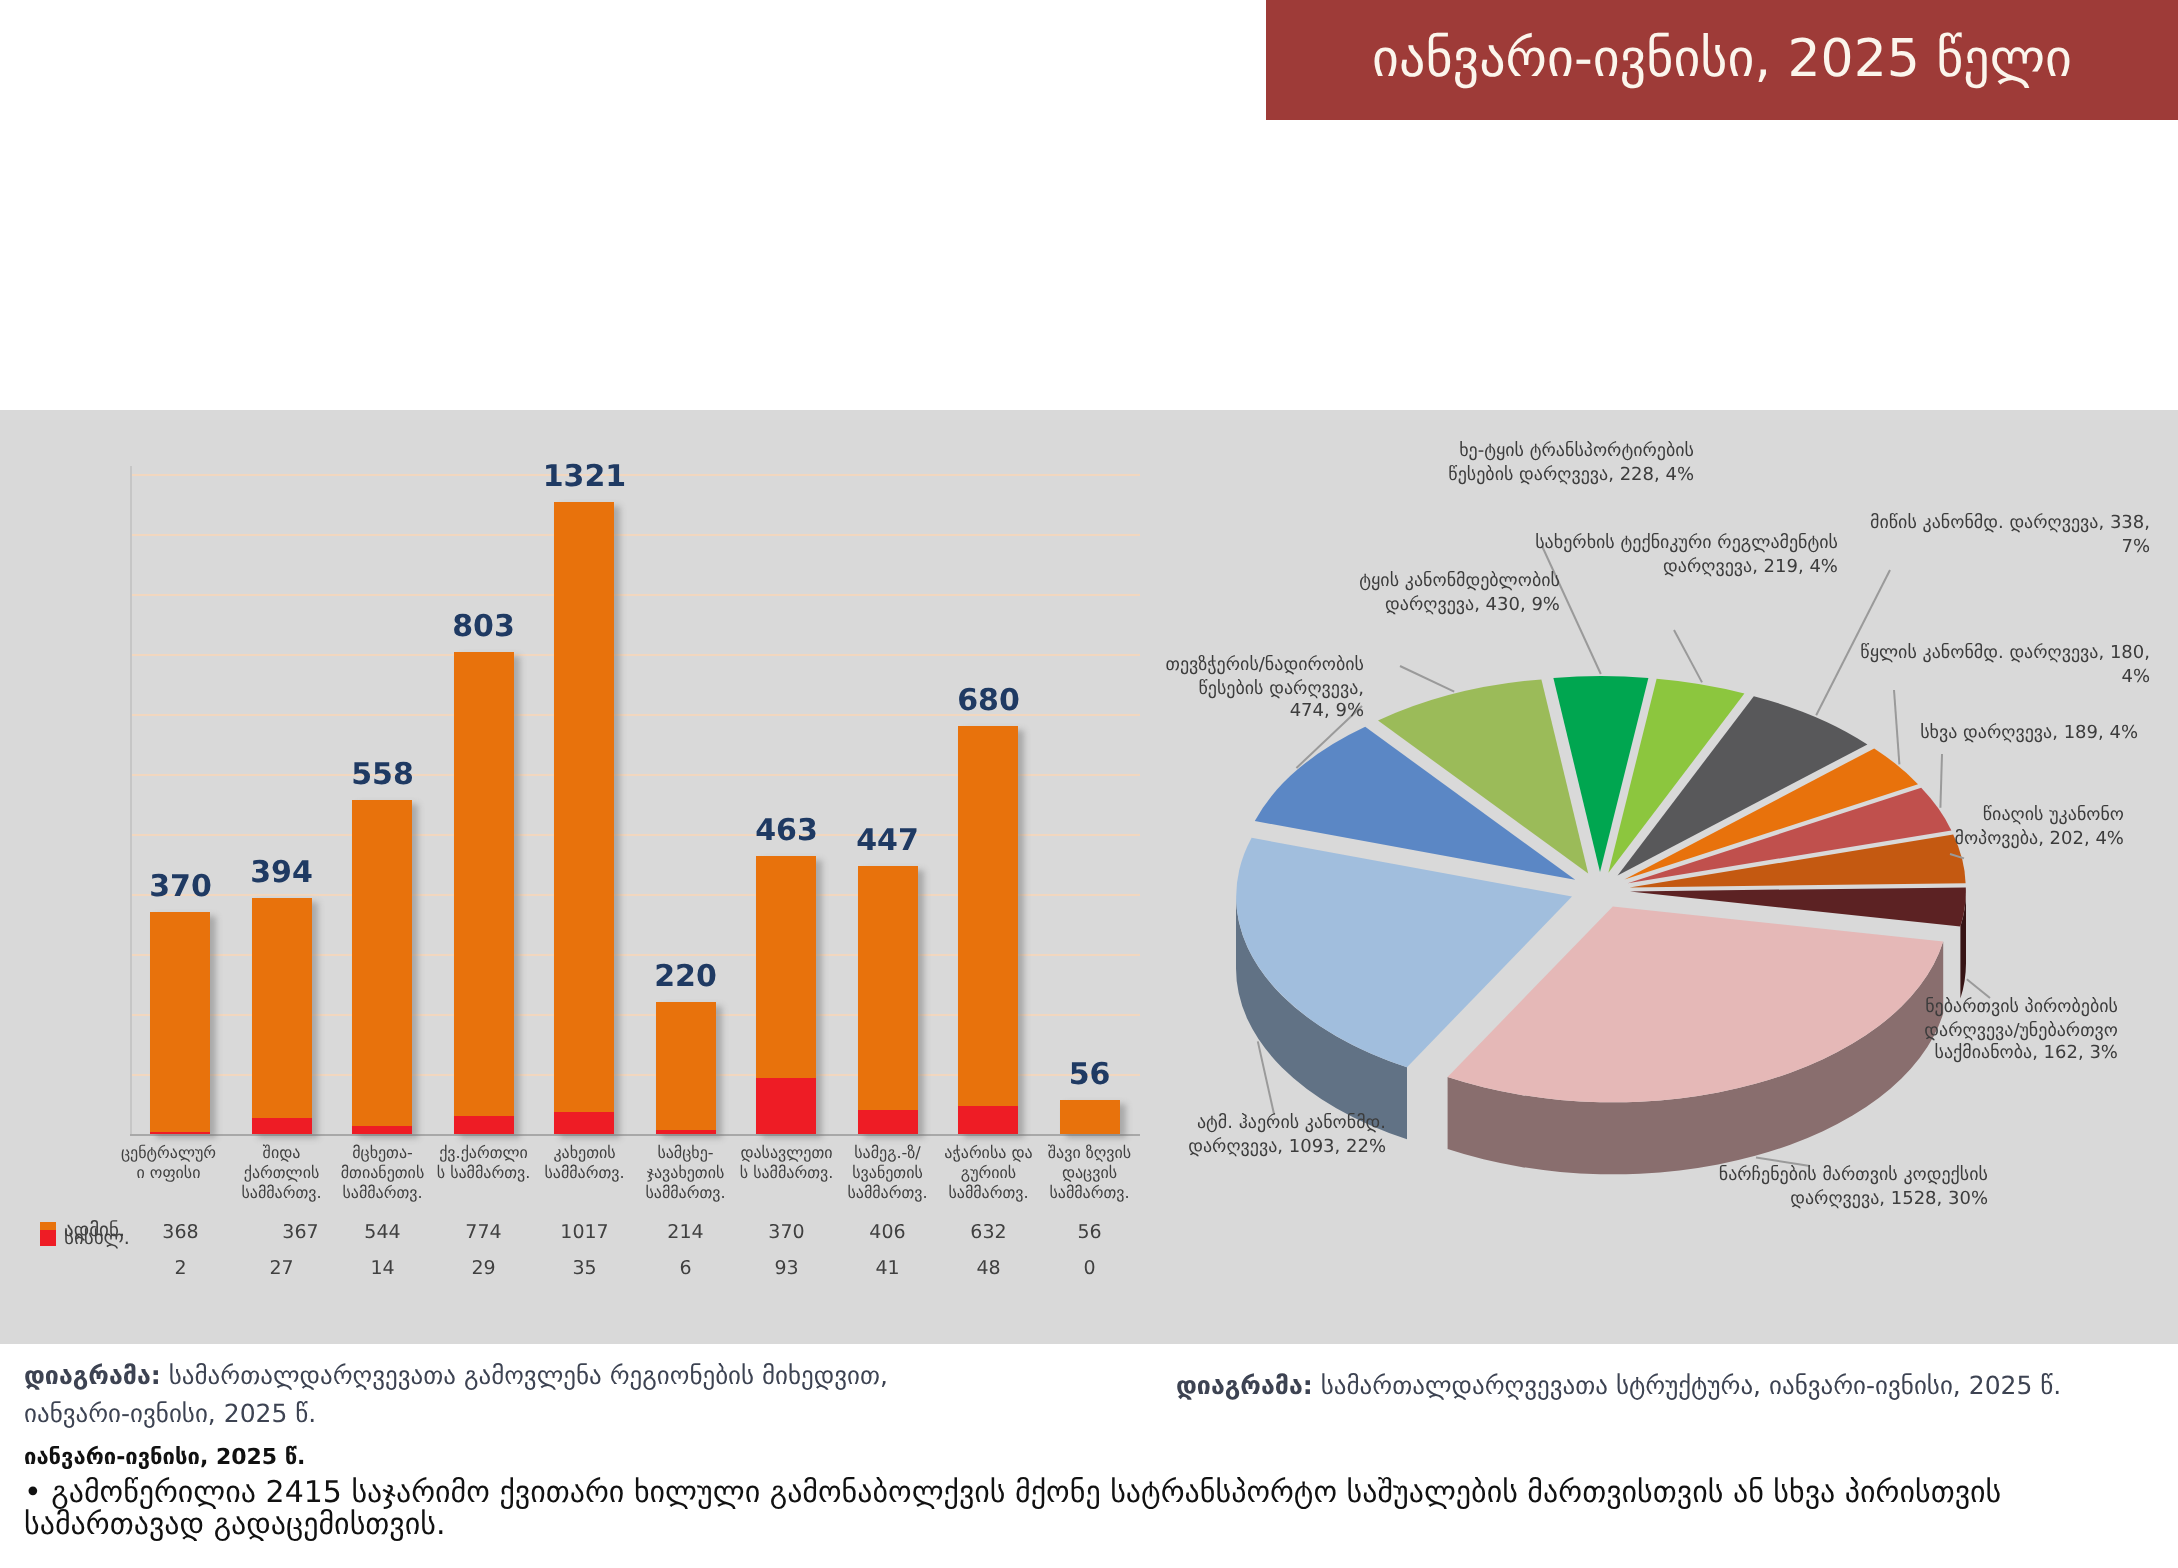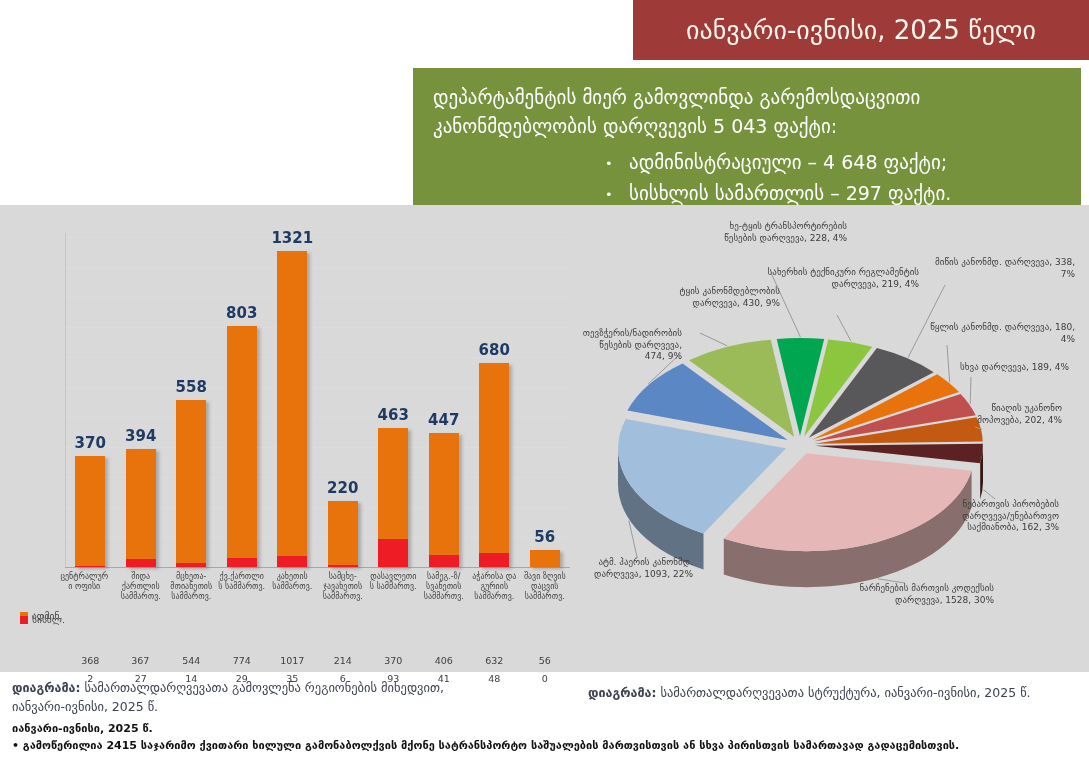--- a/index.html
+++ b/index.html
@@ -19,47 +19,40 @@
   .charts-band{position:absolute;left:0;top:205px;width:1089px;height:467px;background:var(--chart-bg,#d9d9d9);}
   #bar-chart{position:absolute;left:0;top:0;width:575px;height:467px;}
   #pie-chart{position:absolute;left:575px;top:0;width:514px;height:467px;}
   .gridline{position:absolute;height:1px;background:#f2d7bf;}
   .axis-v{position:absolute;width:1px;background:#c6c6c6;}
   .axis-base{position:absolute;height:1px;background:#a8a8a8;}
   .bar{position:absolute;box-shadow:3px 2px 3px rgba(110,110,110,.45);}
   .bar-red{position:absolute;left:0;bottom:0;width:100%;}
   .bar-value{position:absolute;font-weight:bold;font-size:15px;color:var(--value-navy,#1f3a63);text-align:center;}
   .bar-cat{position:absolute;font-size:8px;line-height:10px;color:#404040;text-align:center;overflow-wrap:break-word;}
-  .tbl-num{position:absolute;font-size:9.5px;color:#404040;text-align:center;margin-top:44px;}
+  .tbl-num{position:absolute;font-size:9.5px;color:#404040;text-align:center;}
   .legend-item{position:absolute;font-size:9.5px;color:#404040;white-space:nowrap;}
   .legend-swatch{display:inline-block;width:8px;height:8px;margin-right:4px;vertical-align:-1px;}
   .pie-label{position:absolute;font-size:9px;line-height:11.5px;color:#3c3c3c;text-align:right;}
   
   .footer-caption{position:absolute;font-size:12.5px;color:#3d4352;margin:0;}
   .footer-caption b{font-weight:bold;}
   .note-title{position:absolute;font-size:11px;font-weight:bold;color:#111;margin:0;}
-  .note-body{position:absolute;font-size:11px;font-weight:bold;color:#111;margin:0;line-height:16px;}
+  .note-body{position:absolute;font-size:15px;font-weight:normal;color:#111;margin:0;line-height:16px;}
 </style>
 </head>
 <body>
 
 <div class="page">
 
 
   <div class="red-banner">
     <span>იანვარი-ივნისი, 2025 წელი</span>
   </div>
 
-  <div class="green-box">
-    <p class="intro">დეპარტამენტის მიერ გამოვლინდა გარემოსდაცვითი კანონმდებლობის დარღვევის 5 043 ფაქტი:</p>
-    <ul>
-      <li>ადმინისტრაციული – 4  648 ფაქტი;</li>
-      <li>სისხლის სამართლის – 297  ფაქტი.</li>
-    </ul>
-  </div>
 
   <div class="charts-band">
     <div id="bar-chart">
         <div class="gridline" style="left: 65px; top: 332px; width: 505px;"></div>
         <div class="gridline" style="left: 65px; top: 302px; width: 505px;"></div>
         <div class="gridline" style="left: 65px; top: 272px; width: 505px;"></div>
         <div class="gridline" style="left: 65px; top: 242px; width: 505px;"></div>
         <div class="gridline" style="left: 65px; top: 212px; width: 505px;"></div>
         <div class="gridline" style="left: 65px; top: 182px; width: 505px;"></div>
         <div class="gridline" style="left: 65px; top: 152px; width: 505px;"></div>
@@ -74,21 +67,21 @@
         </div>
         <div class="bar-value" style="left: 59px; top: 229px; width: 62.5px;">370</div>
         <div class="bar-cat" style="left: 60px; top: 367px; width: 48.5px;">ცენტრალური ოფისი</div>
         <div class="tbl-num" style="left: 65px; top: 406px; width: 50.5px;">368</div>
         <div class="tbl-num" style="left: 65px; top: 424px; width: 50.5px;">2</div>
         <div class="bar" style="left: 125.75px; top: 243.8px; width: 30px; height: 118.2px; background: rgb(232, 114, 12);">
           <div class="bar-red" style="height: 8.1px; background: rgb(238, 28, 37);"></div>
         </div>
         <div class="bar-value" style="left: 109.5px; top: 221.8px; width: 62.5px; text-align: center;">394</div>
         <div class="bar-cat" style="left: 116.5px; top: 367px; width: 48.5px;">შიდა ქართლის სამმართვ.</div>
-        <div class="tbl-num" style="left: 115px; top: 406px; width: 50.5px;">367</div>
+        <div class="tbl-num" style="left: 125px; top: 406px; width: 50.5px;">367</div>
         <div class="tbl-num" style="left: 115.5px; top: 424px; width: 50.5px;">27</div>
         <div class="bar" style="left: 176.25px; top: 194.6px; width: 30px; height: 167.4px; background: rgb(232, 114, 12);">
           <div class="bar-red" style="height: 4.2px; background: rgb(238, 28, 37);"></div>
         </div>
         <div class="bar-value" style="left: 160px; top: 172.6px; width: 62.5px;">558</div>
         <div class="bar-cat" style="left: 167px; top: 367px; width: 48.5px;">მცხეთა-მთიანეთის სამმართვ.</div>
         <div class="tbl-num" style="left: 166px; top: 406px; width: 50.5px;">544</div>
         <div class="tbl-num" style="left: 166px; top: 424px; width: 50.5px;">14</div>
         <div class="bar" style="left: 226.75px; top: 121.1px; width: 30px; height: 240.9px; background: rgb(232, 114, 12);">
           <div class="bar-red" style="height: 8.7px; background: rgb(238, 28, 37);"></div>

